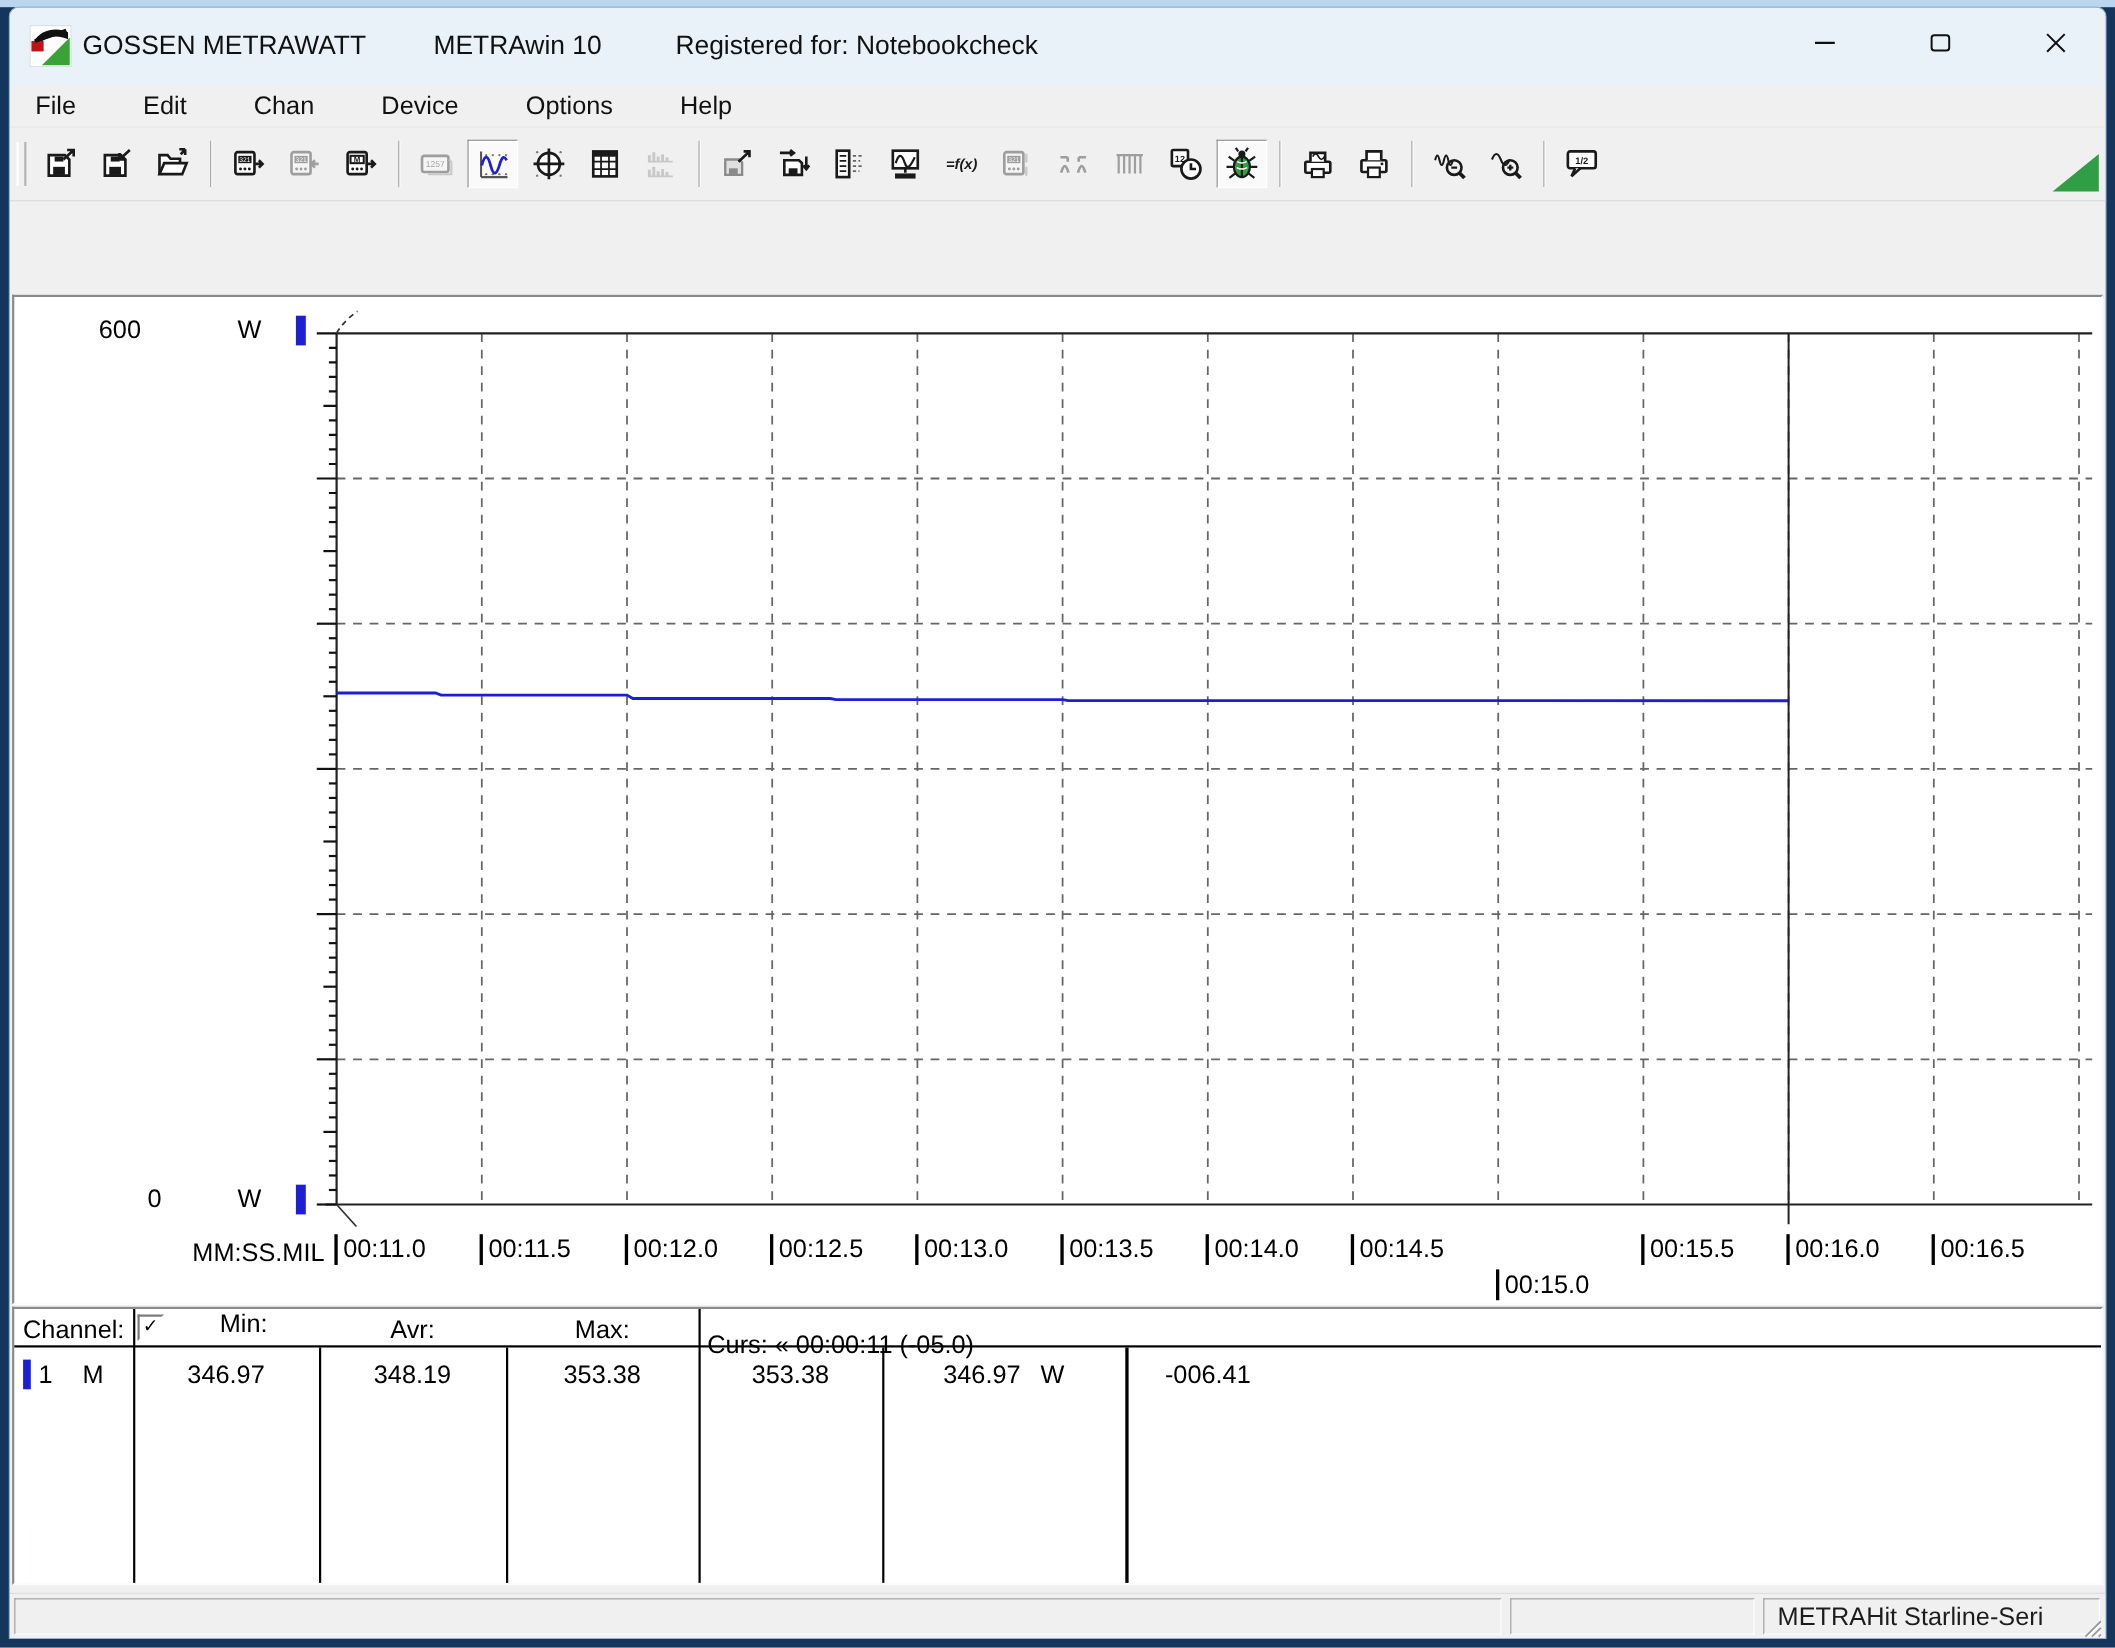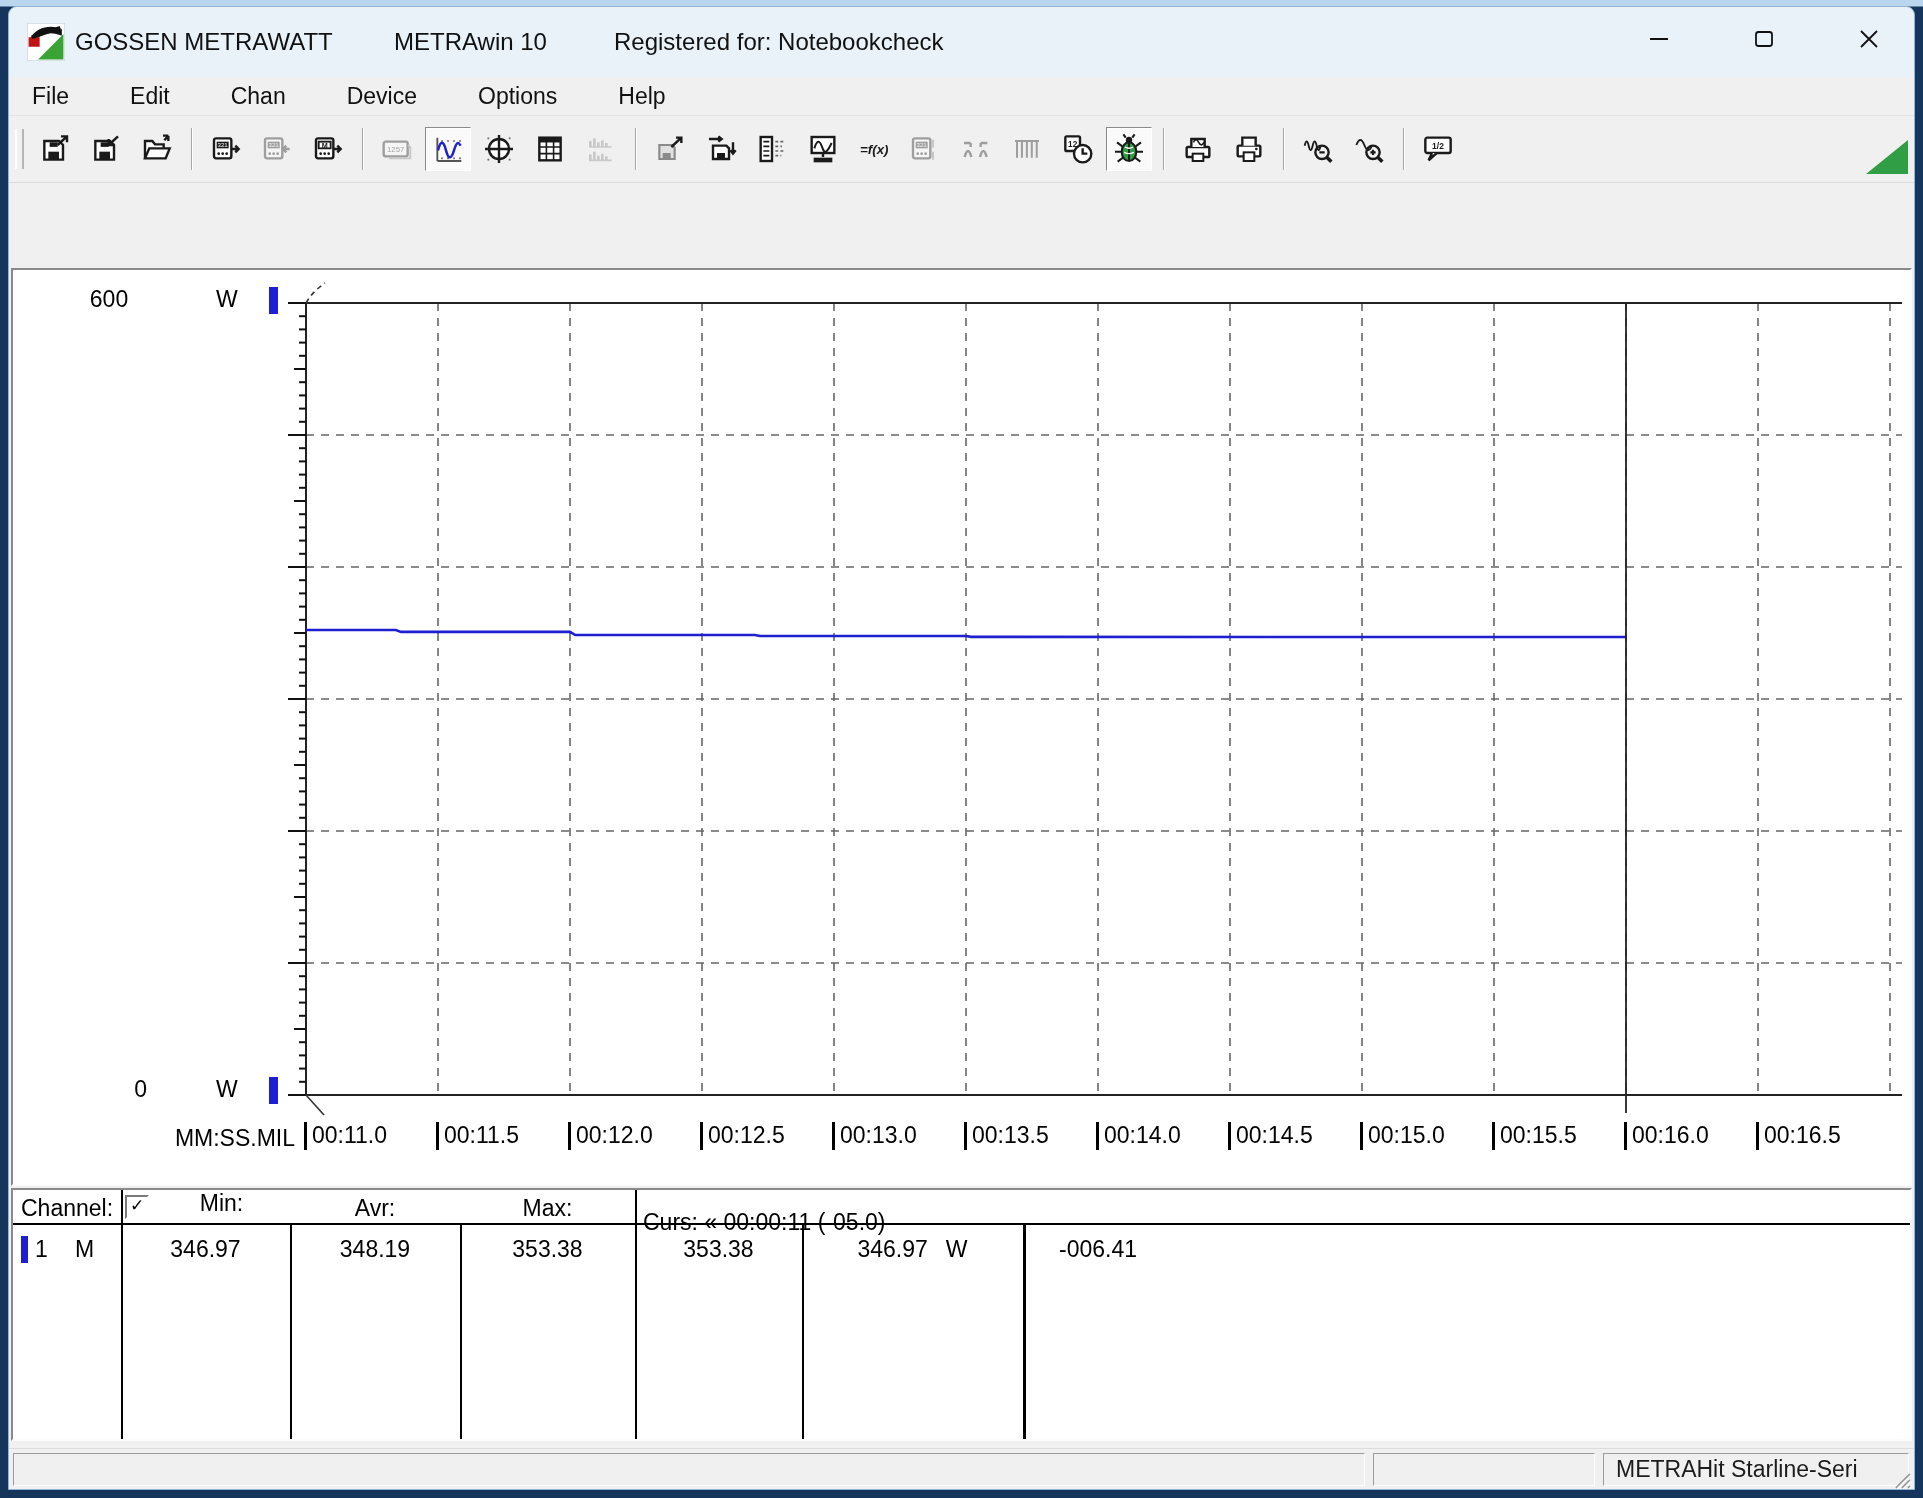--- a/index.html
+++ b/index.html
@@ -424,21 +424,21 @@
       <div class="chlbl" style="left:138px;top:855px;width:144px;text-align:right">MM:SS.MIL</div>
       <div id="xticks">
           <div class="xtick" style="left: 291px;"><span class="bar"></span><span>00:11.0</span></div>
           <div class="xtick" style="left: 423px;"><span class="bar"></span><span>00:11.5</span></div>
           <div class="xtick" style="left: 555px;"><span class="bar"></span><span>00:12.0</span></div>
           <div class="xtick" style="left: 687px;"><span class="bar"></span><span>00:12.5</span></div>
           <div class="xtick" style="left: 819px;"><span class="bar"></span><span>00:13.0</span></div>
           <div class="xtick" style="left: 951px;"><span class="bar"></span><span>00:13.5</span></div>
           <div class="xtick" style="left: 1083px;"><span class="bar"></span><span>00:14.0</span></div>
           <div class="xtick" style="left: 1215px;"><span class="bar"></span><span>00:14.5</span></div>
-          <div class="xtick" style="left: 1347px;"><span class="bar"></span><span>00:15.0</span></div>
+          <div class="xtick" style="left: 1347px; margin-top: 32px;"><span class="bar"></span><span>00:15.0</span></div>
           <div class="xtick" style="left: 1479px;"><span class="bar"></span><span>00:15.5</span></div>
           <div class="xtick" style="left: 1611px;"><span class="bar"></span><span>00:16.0</span></div>
           <div class="xtick" style="left: 1743px;"><span class="bar"></span><span>00:16.5</span></div>
         </div>
     </div>
 
     <div id="table-panel" class="sunken">
       <div class="vln" style="left:108px;top:0;bottom:0;width:2px"></div>
       <div class="vln" style="left:622px;top:0;bottom:0;width:2px"></div>
       <div class="vln" style="left:0;right:0;top:33px;height:2px"></div>

